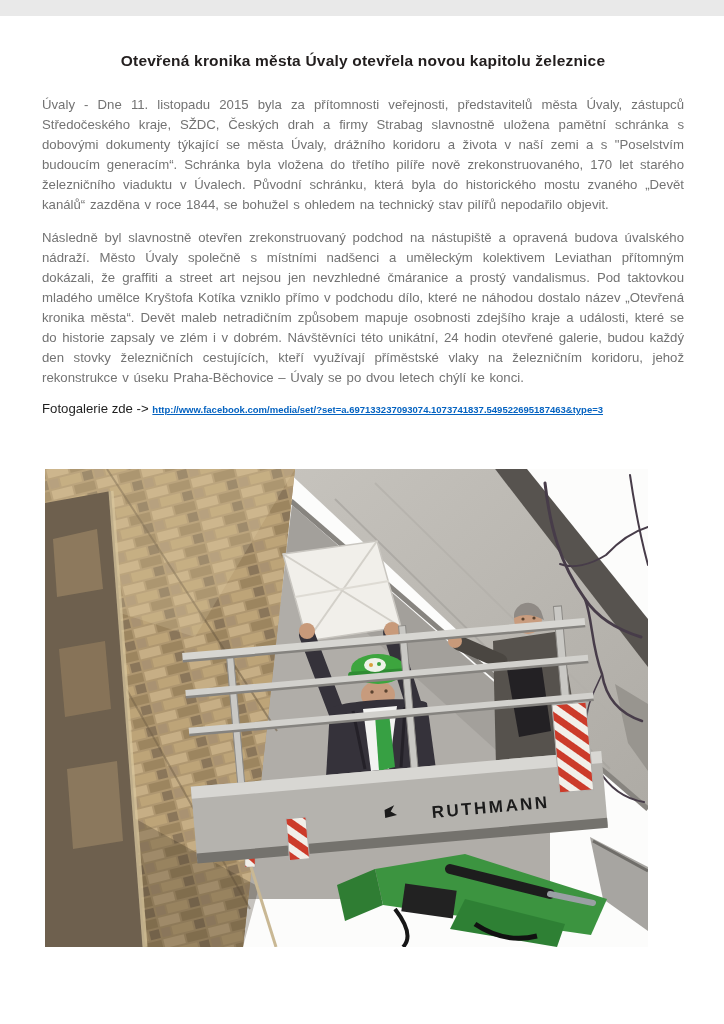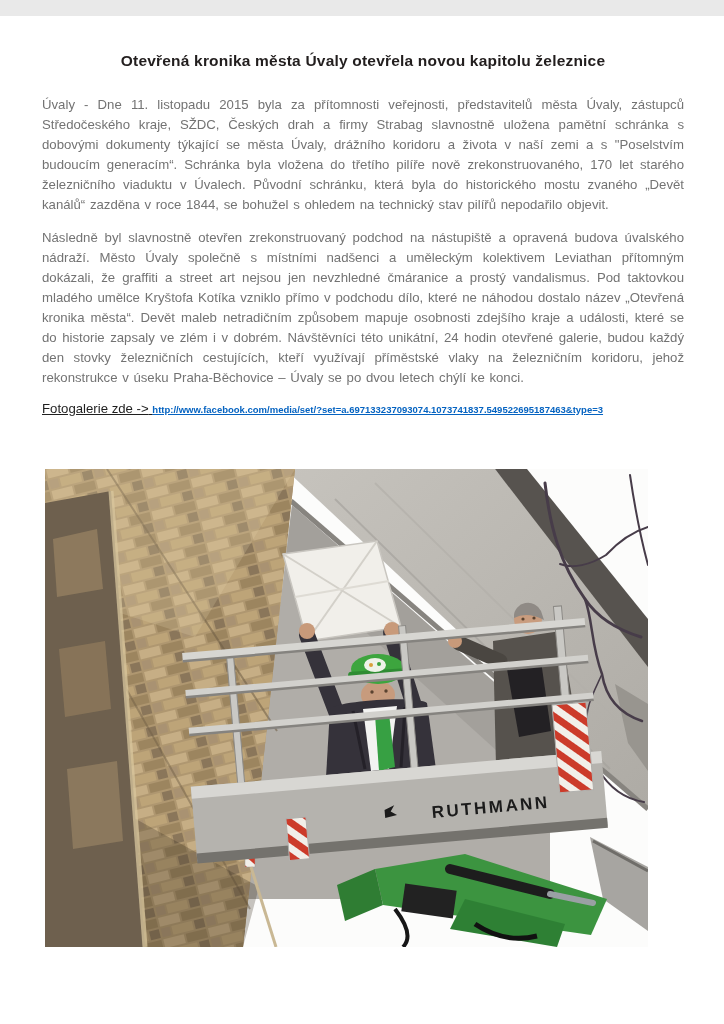--- a/index.html
+++ b/index.html
@@ -3,21 +3,21 @@
 <meta charset="utf-8">
 <style>
   html,body{margin:0;padding:0;background:#e9e9e9;}
   .page{position:relative;width:724px;height:1024px;background:#ffffff;margin:16px auto;
         font-family:"Liberation Sans",sans-serif;color:#1f1f1f;overflow:hidden;padding-left:44px;}
   .content{position:absolute;left:42px;top:34px;width:642px;}
   .title{font-size:15.5px;font-weight:bold;text-align:center;margin:0 0 23px 0;
          color:#221e1e;letter-spacing:0.2px;line-height:22px;}
   p.body{font-size:13.2px;line-height:20px;text-align:justify;margin:0 0 13px 0;
          color:#737373;word-spacing:1px;}
-  .gallery{margin-top:2px;font-size:13.2px;white-space:nowrap;text-decoration:underline;}
+  .gallery{margin-top:2px;font-size:13.2px;white-space:nowrap;}
   .gallery-label{color:#1f1f1f;}
   .gallery-link{color:#0563c1;text-decoration:underline;font-size:9.5px;font-weight:bold;
                 cursor:pointer;}
   .photo{position:absolute;left:45px;top:453px;width:603px;height:478px;}
   .photo svg{display:block;width:603px;height:478px;}
 </style>
 </head>
 <body>
 
 <div class="page">

